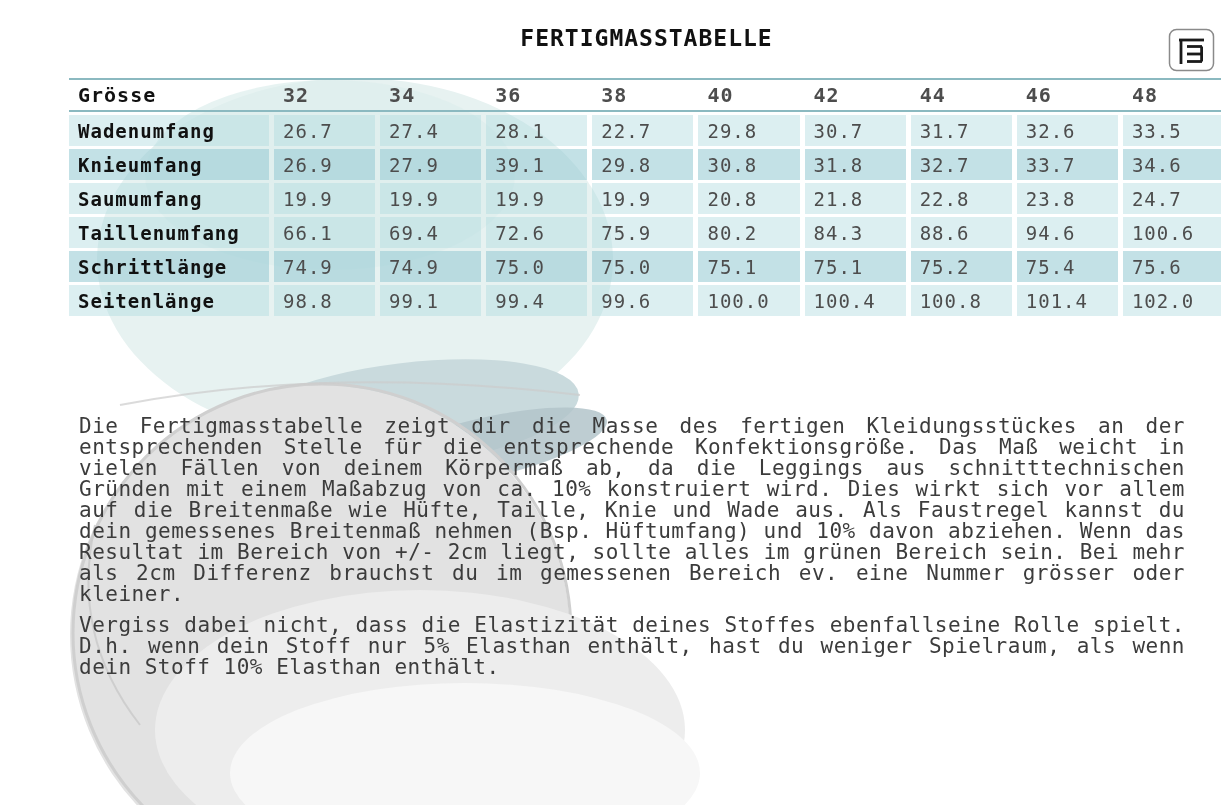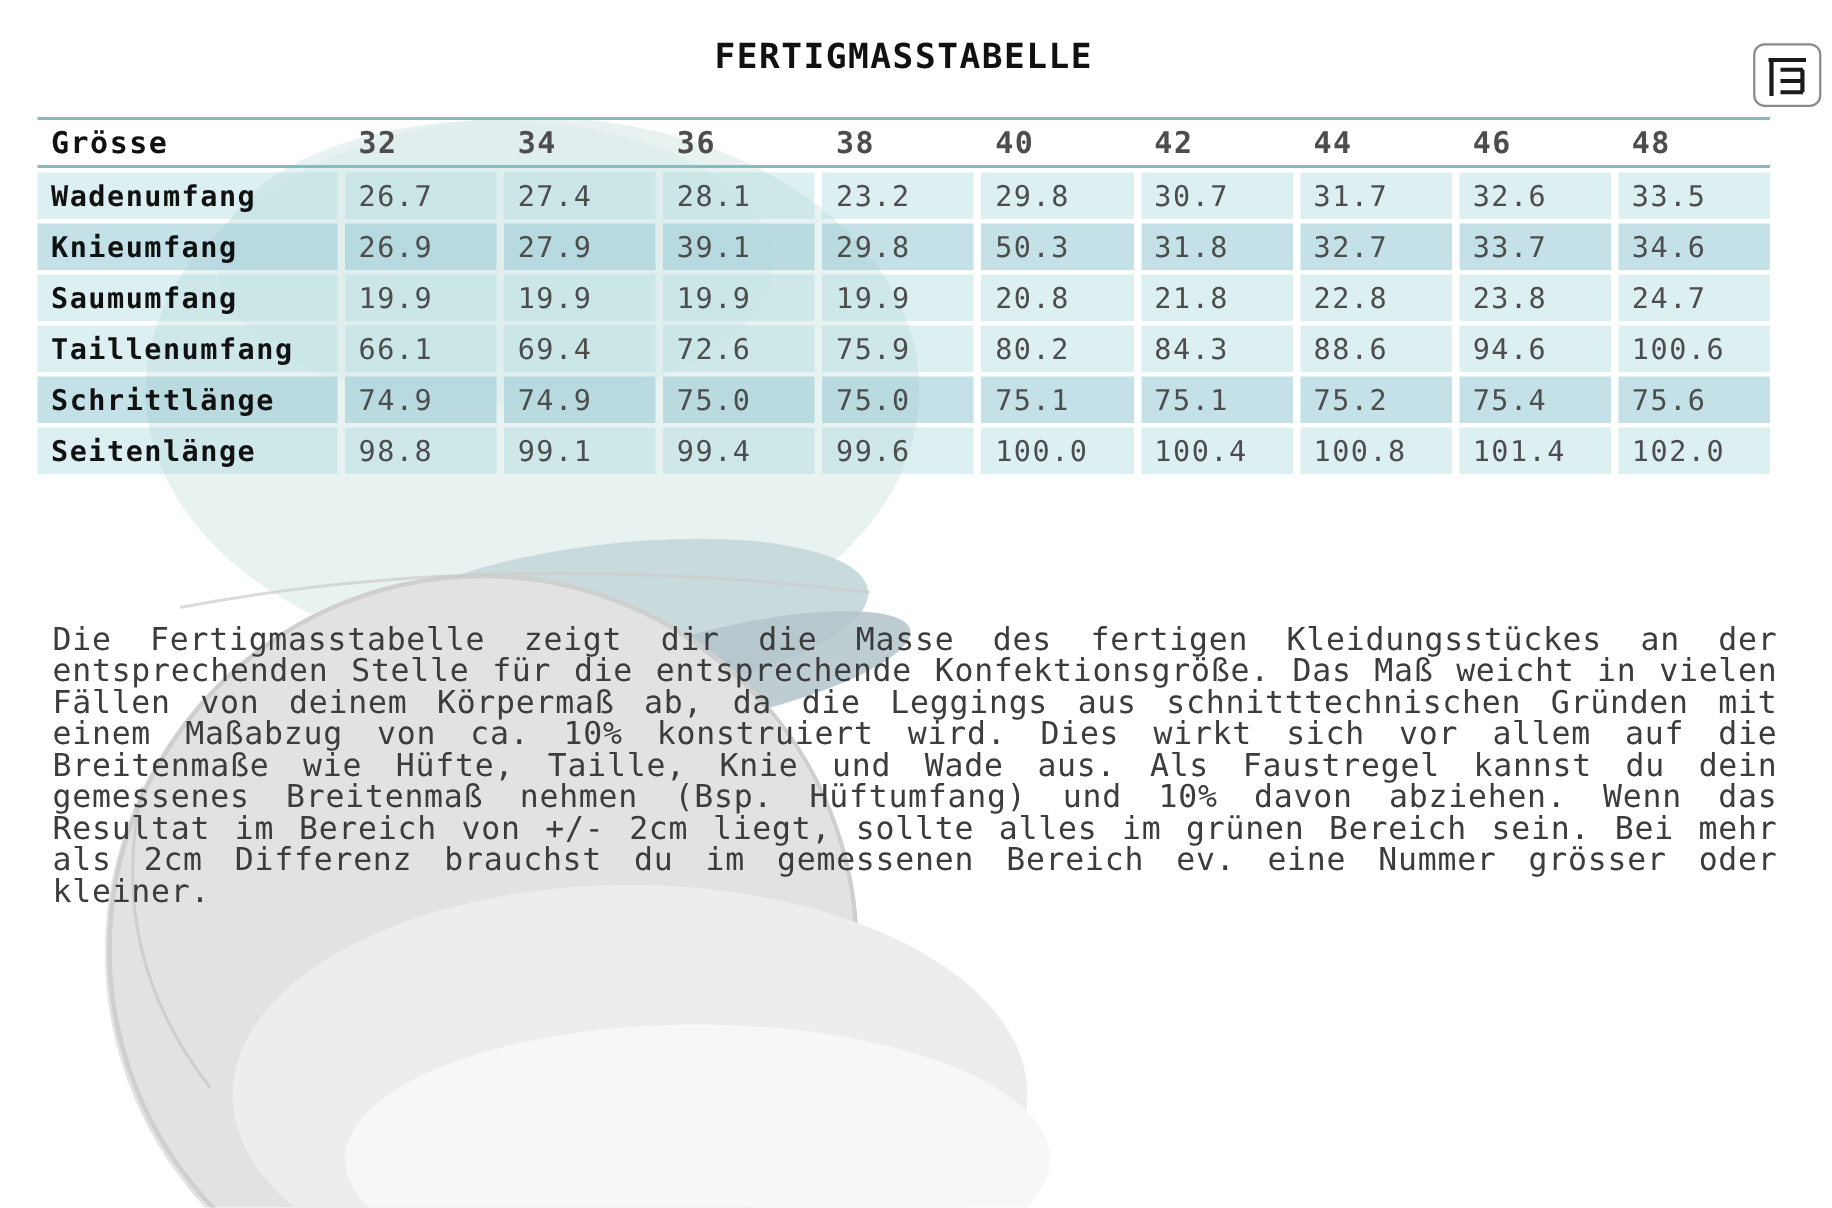--- a/index.html
+++ b/index.html
@@ -4,21 +4,21 @@
 <style>
   * { box-sizing: border-box; margin: 0; padding: 0; }
   html, body { background: #ffffff; }
   body {
     width: 1221px; height: 805px;
     font-family: "DejaVu Sans Mono", "Liberation Mono", monospace;
     position: relative; overflow: hidden;
   }
   .page { position: relative; width: 1221px; height: 805px; }
   .blobs { position: absolute; inset: 0; z-index: 0; pointer-events: none; }
-  .content { position: relative; z-index: 1; }
+  .content { position: relative; z-index: 1; margin-left: 44px; }
 
   
   .title {
     margin-top: 25px;
     width: 1155px; margin-left: 25px;
     text-align: center;
     font-size: 23px; font-weight: bold; color: #111;
     letter-spacing: 1px;
   }
 
@@ -105,34 +105,34 @@
           <div class="cell val">44</div>
           <div class="cell val">46</div>
           <div class="cell val">48</div>
         </div>
 
     <div class="trow light">
           <div class="cell lab">Wadenumfang</div>
           <div class="cell val">26.7</div>
           <div class="cell val">27.4</div>
           <div class="cell val">28.1</div>
-          <div class="cell val">23.2</div>
+          <div class="cell val">22.7</div>
           <div class="cell val">29.8</div>
           <div class="cell val">30.7</div>
           <div class="cell val">31.7</div>
           <div class="cell val">32.6</div>
           <div class="cell val">33.5</div>
         </div>
         <div class="trow dark">
           <div class="cell lab">Knieumfang</div>
           <div class="cell val">26.9</div>
           <div class="cell val">27.9</div>
           <div class="cell val">39.1</div>
           <div class="cell val">29.8</div>
-          <div class="cell val">50.3</div>
+          <div class="cell val">30.8</div>
           <div class="cell val">31.8</div>
           <div class="cell val">32.7</div>
           <div class="cell val">33.7</div>
           <div class="cell val">34.6</div>
         </div>
         <div class="trow light">
           <div class="cell lab">Saumumfang</div>
           <div class="cell val">19.9</div>
           <div class="cell val">19.9</div>
           <div class="cell val">19.9</div>
@@ -176,16 +176,17 @@
           <div class="cell val">100.0</div>
           <div class="cell val">100.4</div>
           <div class="cell val">100.8</div>
           <div class="cell val">101.4</div>
           <div class="cell val">102.0</div>
         </div>
       </div>
 
     <div class="desc">
       <p>Die Fertigmasstabelle zeigt dir die Masse des fertigen Kleidungsstückes an der entsprechenden Stelle für die entsprechende Konfektionsgröße. Das Maß weicht in vielen Fällen von deinem Körpermaß ab, da die Leggings aus schnitttechnischen Gründen mit einem Maßabzug von ca. 10% konstruiert wird. Dies wirkt sich vor allem auf die Breitenmaße wie Hüfte, Taille, Knie und Wade aus. Als Faustregel kannst du dein gemessenes Breitenmaß nehmen (Bsp. Hüftumfang) und 10% davon abziehen. Wenn das Resultat im Bereich von +/- 2cm liegt, sollte alles im grünen Bereich sein. Bei mehr als 2cm Differenz brauchst du im gemessenen Bereich ev. eine Nummer grösser oder kleiner.</p>
+      <p>Vergiss dabei nicht, dass die Elastizität deines Stoffes ebenfallseine Rolle spielt. D.h. wenn dein Stoff nur 5% Elasthan enthält, hast du weniger Spielraum, als wenn dein Stoff 10% Elasthan enthält.</p>
     </div>
   </div>
 
 </div>
 
 </body></html>

